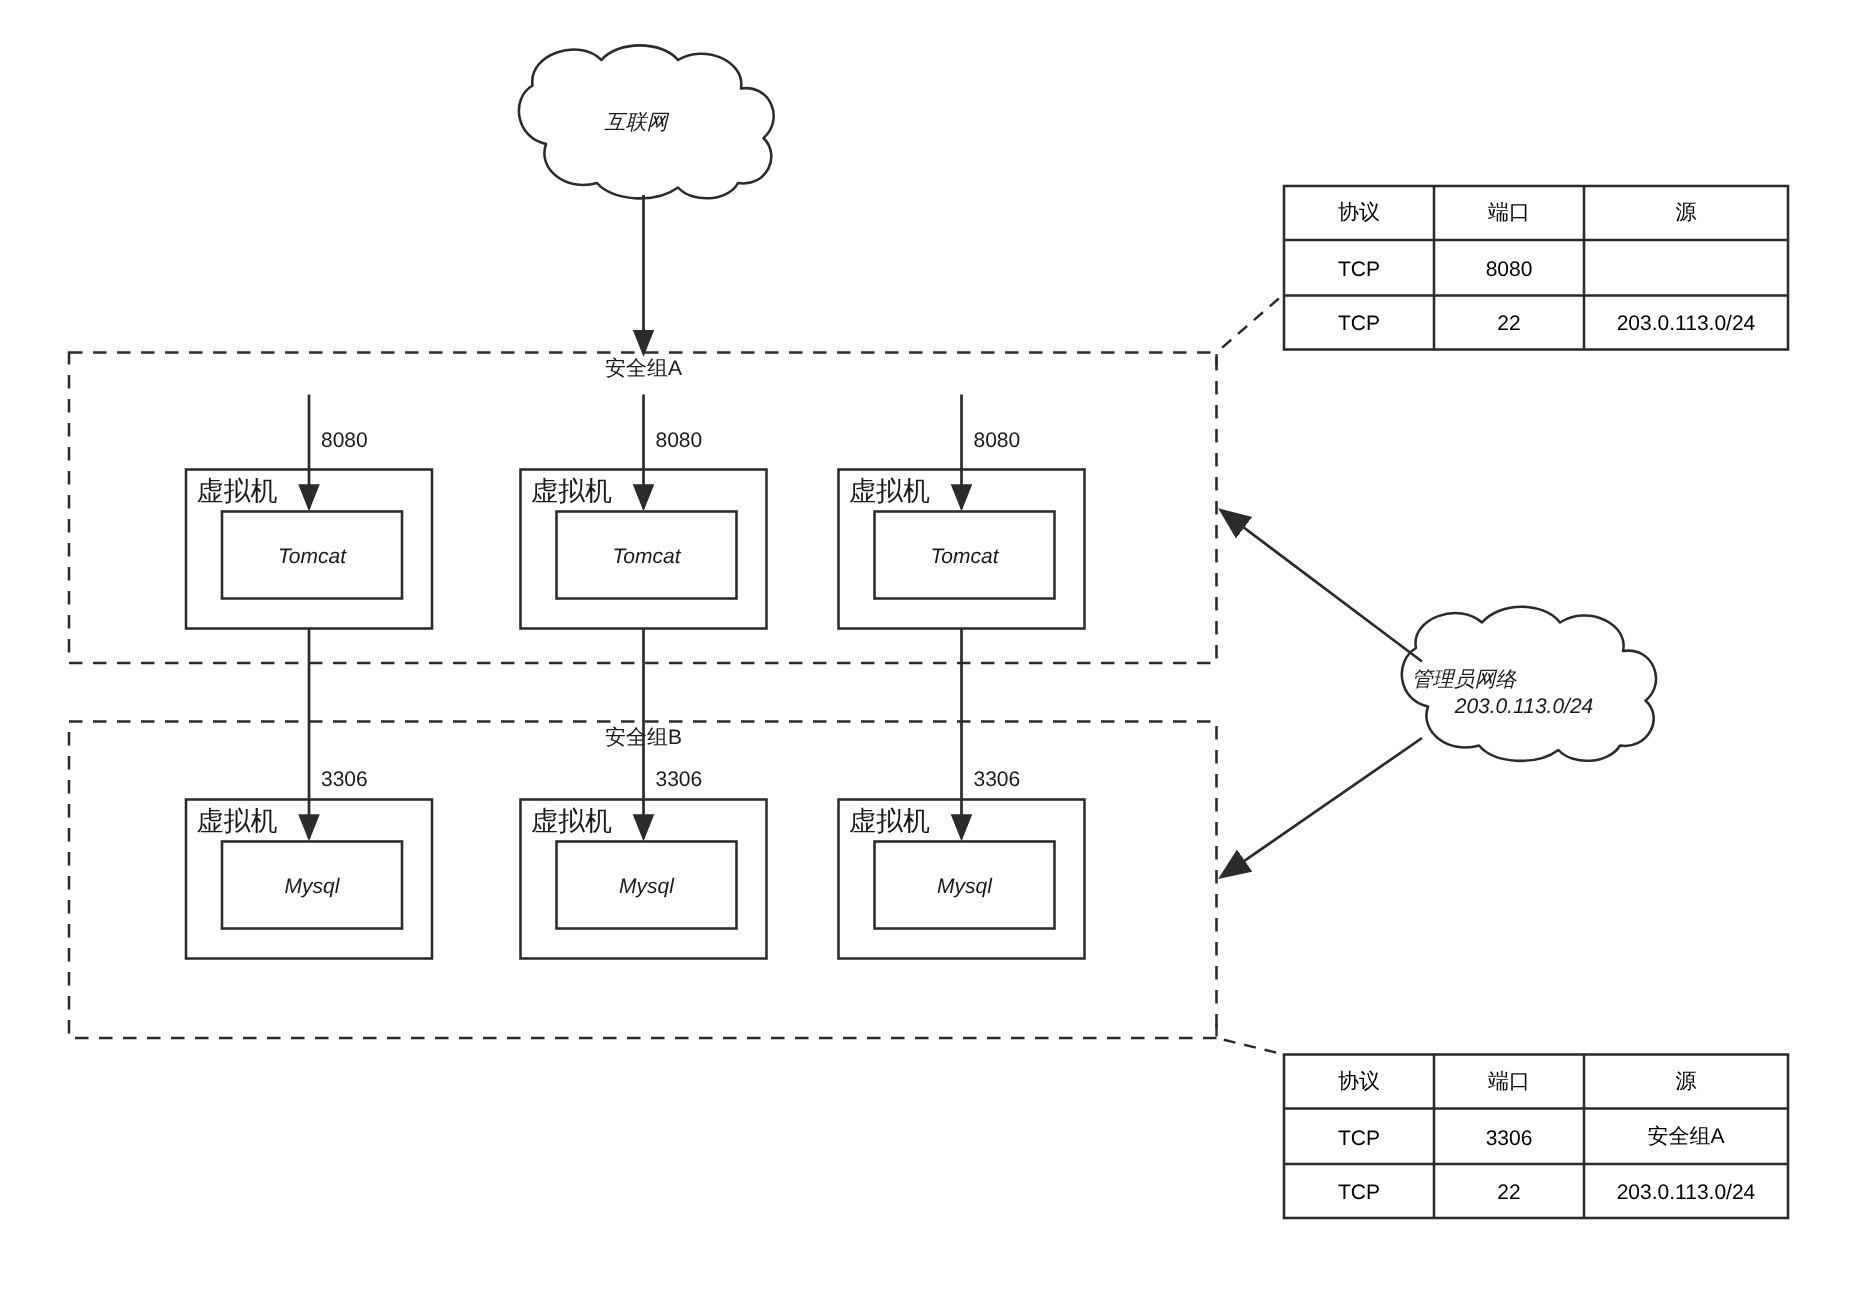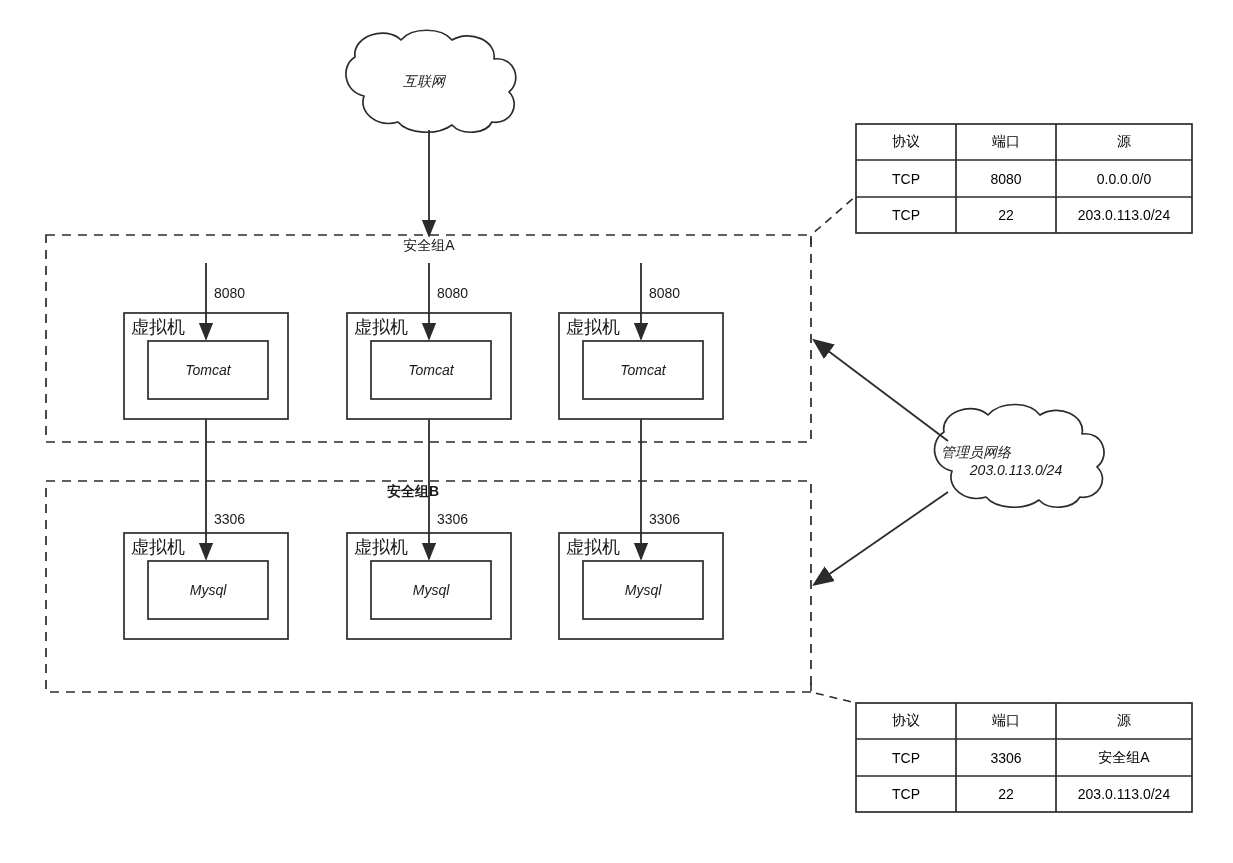--- a/index.html
+++ b/index.html
@@ -159,21 +159,21 @@
       <line x1="1056" y1="703" x2="1056" y2="812" stroke="#2b2b2b" stroke-width="1.7"></line>
     </g>
   </svg>
 
   <div class="txt cloud-label" style="left:424px; top:73px;">互联网</div>
 
   <div class="txt cloud-label" style="left:976px; top:444px;">管理员网络</div>
   <div class="txt cloud-label" style="left:1016px; top:462px;">203.0.113.0/24</div>
 
   <div class="txt group-label" style="left:429px; top:237px;">安全组A</div>
-  <div class="txt group-label" style="left:413px; top:483px;font-weight:bold;">安全组B</div>
+  <div class="txt group-label" style="left:429px; top:483px;">安全组B</div>
 
   <div class="txt port-label" style="left:214px; top:285px;">8080</div>
   <div class="txt port-label" style="left:437px; top:285px;">8080</div>
   <div class="txt port-label" style="left:649px; top:285px;">8080</div>
 
   <div class="txt port-label" style="left:214px; top:511px;">3306</div>
   <div class="txt port-label" style="left:437px; top:511px;">3306</div>
   <div class="txt port-label" style="left:649px; top:511px;">3306</div>
 
   <div class="txt vm-label" style="left:131px; top:316px;">虚拟机</div>
@@ -191,21 +191,20 @@
   <div class="txt node-label" style="left:208px; top:582px;">Mysql</div>
   <div class="txt node-label" style="left:431px; top:582px;">Mysql</div>
   <div class="txt node-label" style="left:643px; top:582px;">Mysql</div>
 
   <div class="tbl-cell" style="left:856px; top:124px; width:100px; height:36px;">协议</div>
   <div class="tbl-cell" style="left:956px; top:124px; width:100px; height:36px;">端口</div>
   <div class="tbl-cell" style="left:1056px; top:124px; width:136px; height:36px;">源</div>
 
   <div class="tbl-cell" style="left:856px; top:160px; width:100px; height:37px;">TCP</div>
   <div class="tbl-cell" style="left:956px; top:160px; width:100px; height:37px;">8080</div>
-  <div class="tbl-cell" style="left:1056px; top:160px; width:136px; height:37px;">0.0.0.0/0</div>
 
   <div class="tbl-cell" style="left:856px; top:197px; width:100px; height:36px;">TCP</div>
   <div class="tbl-cell" style="left:956px; top:197px; width:100px; height:36px;">22</div>
   <div class="tbl-cell" style="left:1056px; top:197px; width:136px; height:36px;">203.0.113.0/24</div>
 
   <div class="tbl-cell" style="left:856px; top:703px; width:100px; height:36px;">协议</div>
   <div class="tbl-cell" style="left:956px; top:703px; width:100px; height:36px;">端口</div>
   <div class="tbl-cell" style="left:1056px; top:703px; width:136px; height:36px;">源</div>
 
   <div class="tbl-cell" style="left:856px; top:739px; width:100px; height:37px;">TCP</div>

